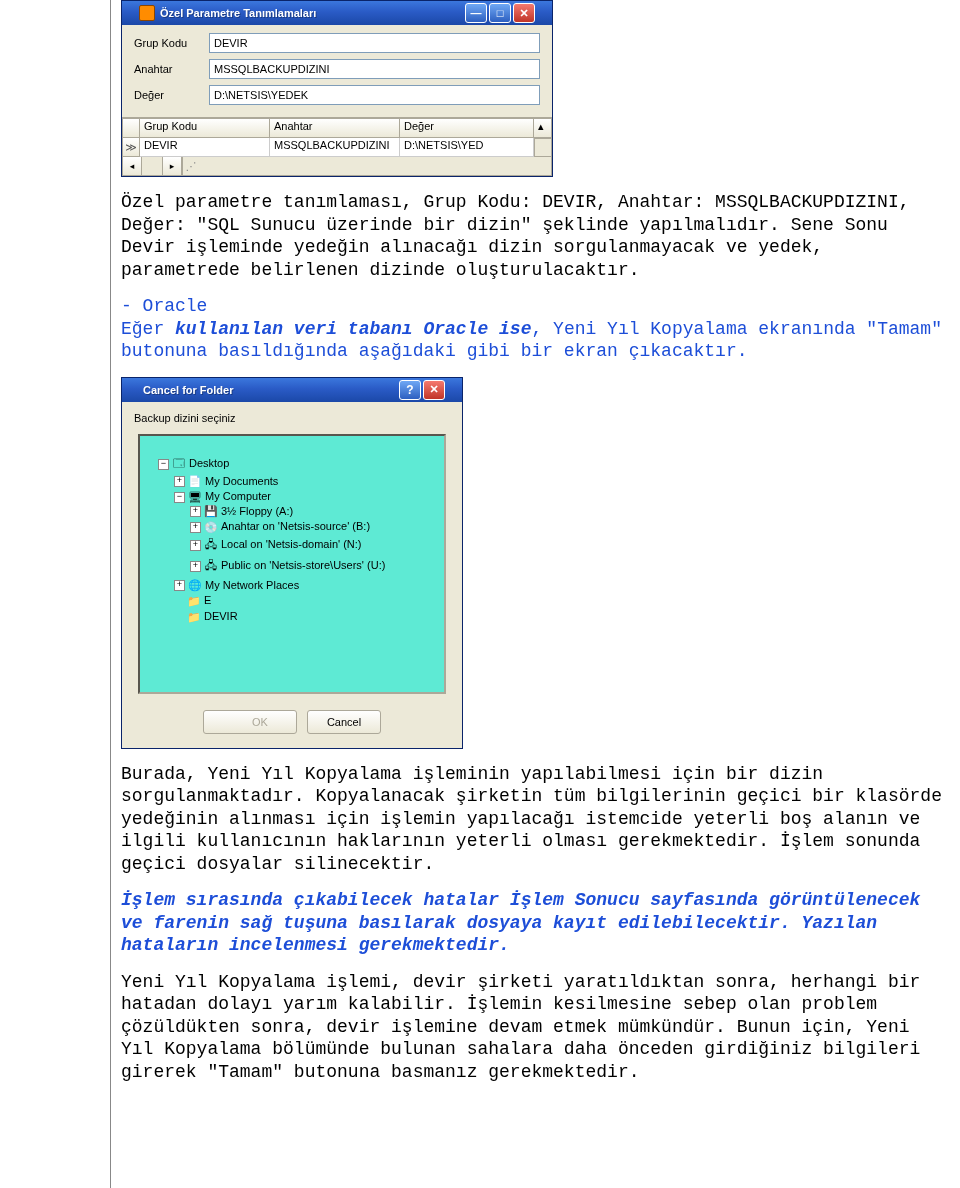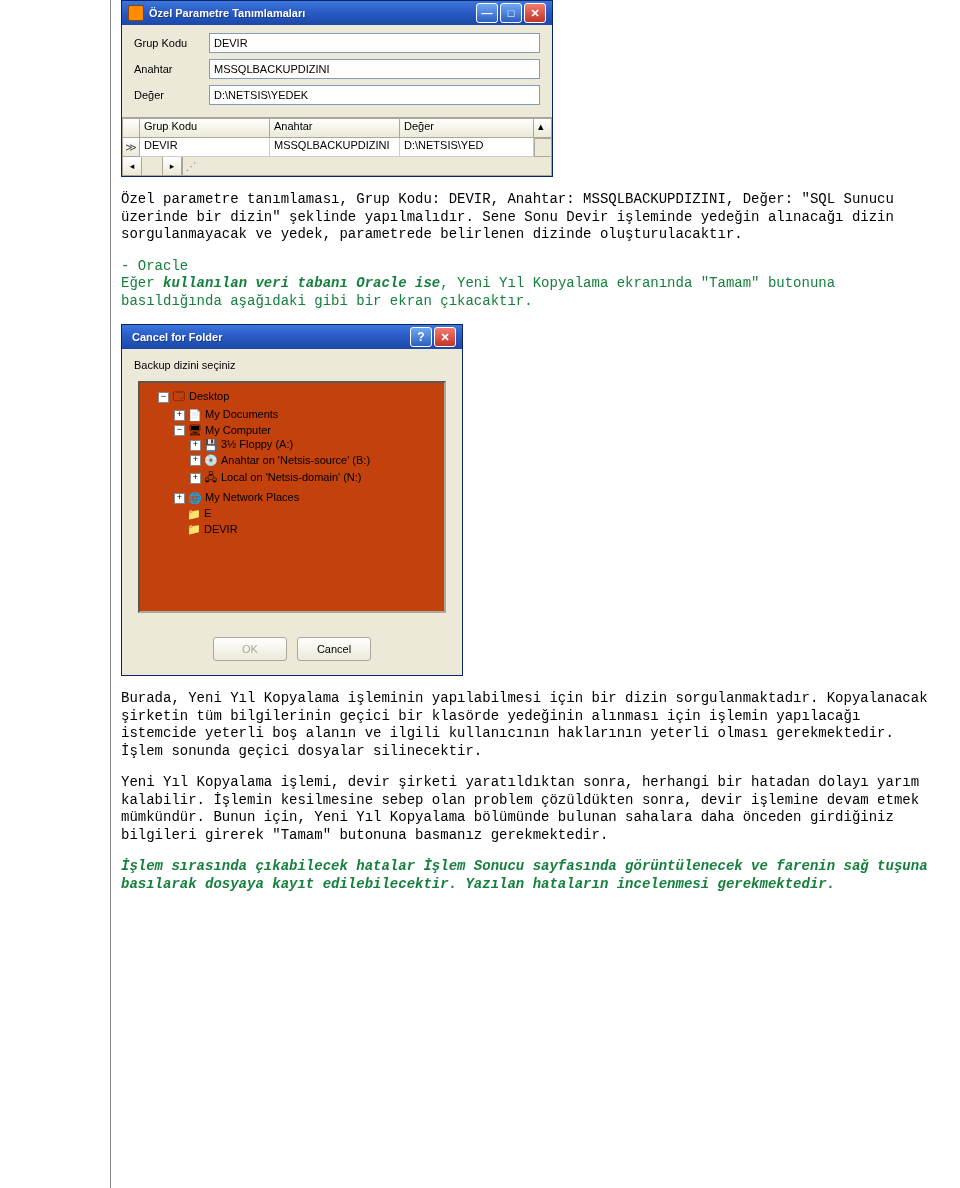--- a/index.html
+++ b/index.html
@@ -31,21 +31,21 @@
     font-size: 11px;
     width: 430px;
     margin-bottom: 14px;
   }
   .titlebar {
     background: linear-gradient(to bottom, #3B77DD 0%, #2A5BC6 45%, #1B48A8 100%);
     color: #fff;
     display: flex;
     align-items: center;
     height: 24px;
-    padding: 0 6px;
+    padding: 0 17px;
   }
   .titlebar .appicon {
     width: 14px; height: 14px;
     background: #FF8C00;
     border: 1px solid #8B4500;
     border-radius: 2px;
     margin-right: 5px;
   }
   .titlebar .title {
     font-weight: bold;
@@ -116,33 +116,33 @@
   .hscroll .hbtn {
     width:18px; background:linear-gradient(#fff,#ECE9D8);
     border-right:1px solid #ACA899;
     display:flex;align-items:center;justify-content:center;
     font-size:9px;
   }
   .hscroll .hbtn:last-of-type { border-left:1px solid #ACA899; border-right:none; margin-left:auto;}
   .hscroll .grip { width:16px; border-left:1px solid #ACA899; display:flex;align-items:center;justify-content:center;color:#888;}
 
   
-  .doc-text { font-family: "Courier New", monospace; font-size:14px; line-height:1.25; margin: 14px 0; }
-  .doc-text.blue   { color:#15803d; }
+  .doc-text { font-family: "Courier New", monospace; font-size:18px; line-height:1.25; margin: 14px 0; }
+  .doc-text.blue   { color:#1d4ed8; }
   .doc-text .boldit { font-weight:bold; font-style:italic; }
   .doc-text.italic { font-style: italic; font-weight:bold; }
 
   
   .win2 { width: 340px; margin-bottom:14px; }
   .win2 .body { padding:10px 12px 10px 12px; }
   .win2 .msg { margin-bottom:10px; color:#000; }
   .tree-box {
     width:300px; height:220px; border:2px inset #ACA899;
-    background:#c2410c; overflow:hidden; padding:4px 2px;
-    margin: 0 auto 24px auto;
+    background:#5eead4; overflow:hidden; padding:18px 2px;
+    margin: 0 auto 16px auto;
   }
   .tree ul { list-style:none; margin:0; padding:0 0 0 16px; }
   .tree li {
     position:relative; padding:1px 0 1px 0;
     white-space:nowrap;
     font-family: Tahoma,sans-serif; font-size:11px;
   }
   .exp {
     display:inline-block; width:9px; height:9px;
     border:1px solid #888; background:#fff;
@@ -162,21 +162,21 @@
   .ic-netplaces::before { content:"🌐"; }
   .ic-folder::before    { content:"📁"; }
 
   .btnrow { display:flex; gap:10px; justify-content:center; padding-bottom:4px;}
   .xpbtn {
     width:72px; height:22px; border:1px solid #ACA899; border-radius:3px;
     background:linear-gradient(#fff,#ECE9D8);
     font-family:Tahoma,sans-serif; font-size:11px;
     display:flex;align-items:center;justify-content:center;
   }
-  .xpbtn.disabled { color:#ACA899; }
+  .xpbtn.disabled { color:#ACA899;padding-left:20px; }
 
   .ctrl-help {
     width:20px;height:18px;border:1px solid #fff;border-radius:3px;
     background:linear-gradient(#6FA8F5,#2D5FC0);color:#fff;
     display:flex;align-items:center;justify-content:center;
     font-weight:bold;font-size:12px;margin-right:2px;
   }
 </style>
 </head>
 <body>
@@ -252,37 +252,38 @@
           <div class="tree">
             <ul>
               <li><span class="exp">−</span><span class="ticon ic-desktop"></span><span>Desktop</span>
                 <ul>
                   <li><span class="exp">+</span><span class="ticon ic-docs"></span><span>My Documents</span></li>
                   <li><span class="exp">−</span><span class="ticon ic-mycomp"></span><span>My Computer</span>
                     <ul>
                       <li><span class="exp">+</span><span class="ticon ic-floppy"></span><span>3½ Floppy (A:)</span></li>
                       <li><span class="exp">+</span><span class="ticon ic-cd"></span><span>Anahtar on 'Netsis-source' (B:)</span></li>
                       <li><span class="exp">+</span><span class="ticon ic-net"></span><span>Local on 'Netsis-domain' (N:)</span></li>
+                      <li><span class="exp">+</span><span class="ticon ic-net"></span><span>Public on 'Netsis-store\Users' (U:)</span></li>
                     </ul>
                   </li>
                   <li><span class="exp">+</span><span class="ticon ic-netplaces"></span><span>My Network Places</span></li>
                   <li><span class="noexp"></span><span class="ticon ic-folder"></span><span>E</span></li>
                   <li><span class="noexp"></span><span class="ticon ic-folder"></span><span>DEVIR</span></li>
                 </ul>
               </li>
             </ul>
           </div>
         </div>
         <div class="btnrow">
           <div class="xpbtn disabled">OK</div>
           <div class="xpbtn">Cancel</div>
         </div>
       </div>
     </div>
 
     <div class="doc-text">Burada, Yeni Yıl Kopyalama işleminin yapılabilmesi için bir dizin sorgulanmaktadır. Kopyalanacak şirketin tüm bilgilerinin geçici bir klasörde yedeğinin alınması için işlemin yapılacağı istemcide yeterli boş alanın ve ilgili kullanıcının haklarının yeterli olması gerekmektedir. İşlem sonunda geçici dosyalar silinecektir.</div>
 
+    <div class="doc-text blue italic" style="margin-top:0">İşlem sırasında çıkabilecek hatalar İşlem Sonucu sayfasında görüntülenecek ve farenin sağ tuşuna basılarak dosyaya kayıt edilebilecektir. Yazılan hataların incelenmesi gerekmektedir.</div>
+
     <div class="doc-text">Yeni Yıl Kopyalama işlemi, devir şirketi yaratıldıktan sonra, herhangi bir hatadan dolayı yarım kalabilir. İşlemin kesilmesine sebep olan problem çözüldükten sonra, devir işlemine devam etmek mümkündür. Bunun için, Yeni Yıl Kopyalama bölümünde bulunan sahalara daha önceden girdiğiniz bilgileri girerek "Tamam" butonuna basmanız gerekmektedir.</div>
-
-    <div class="doc-text blue italic" style="margin-top:0">İşlem sırasında çıkabilecek hatalar İşlem Sonucu sayfasında görüntülenecek ve farenin sağ tuşuna basılarak dosyaya kayıt edilebilecektir. Yazılan hataların incelenmesi gerekmektedir.</div>
 
   </div>
 </div>
 
 </body></html>

